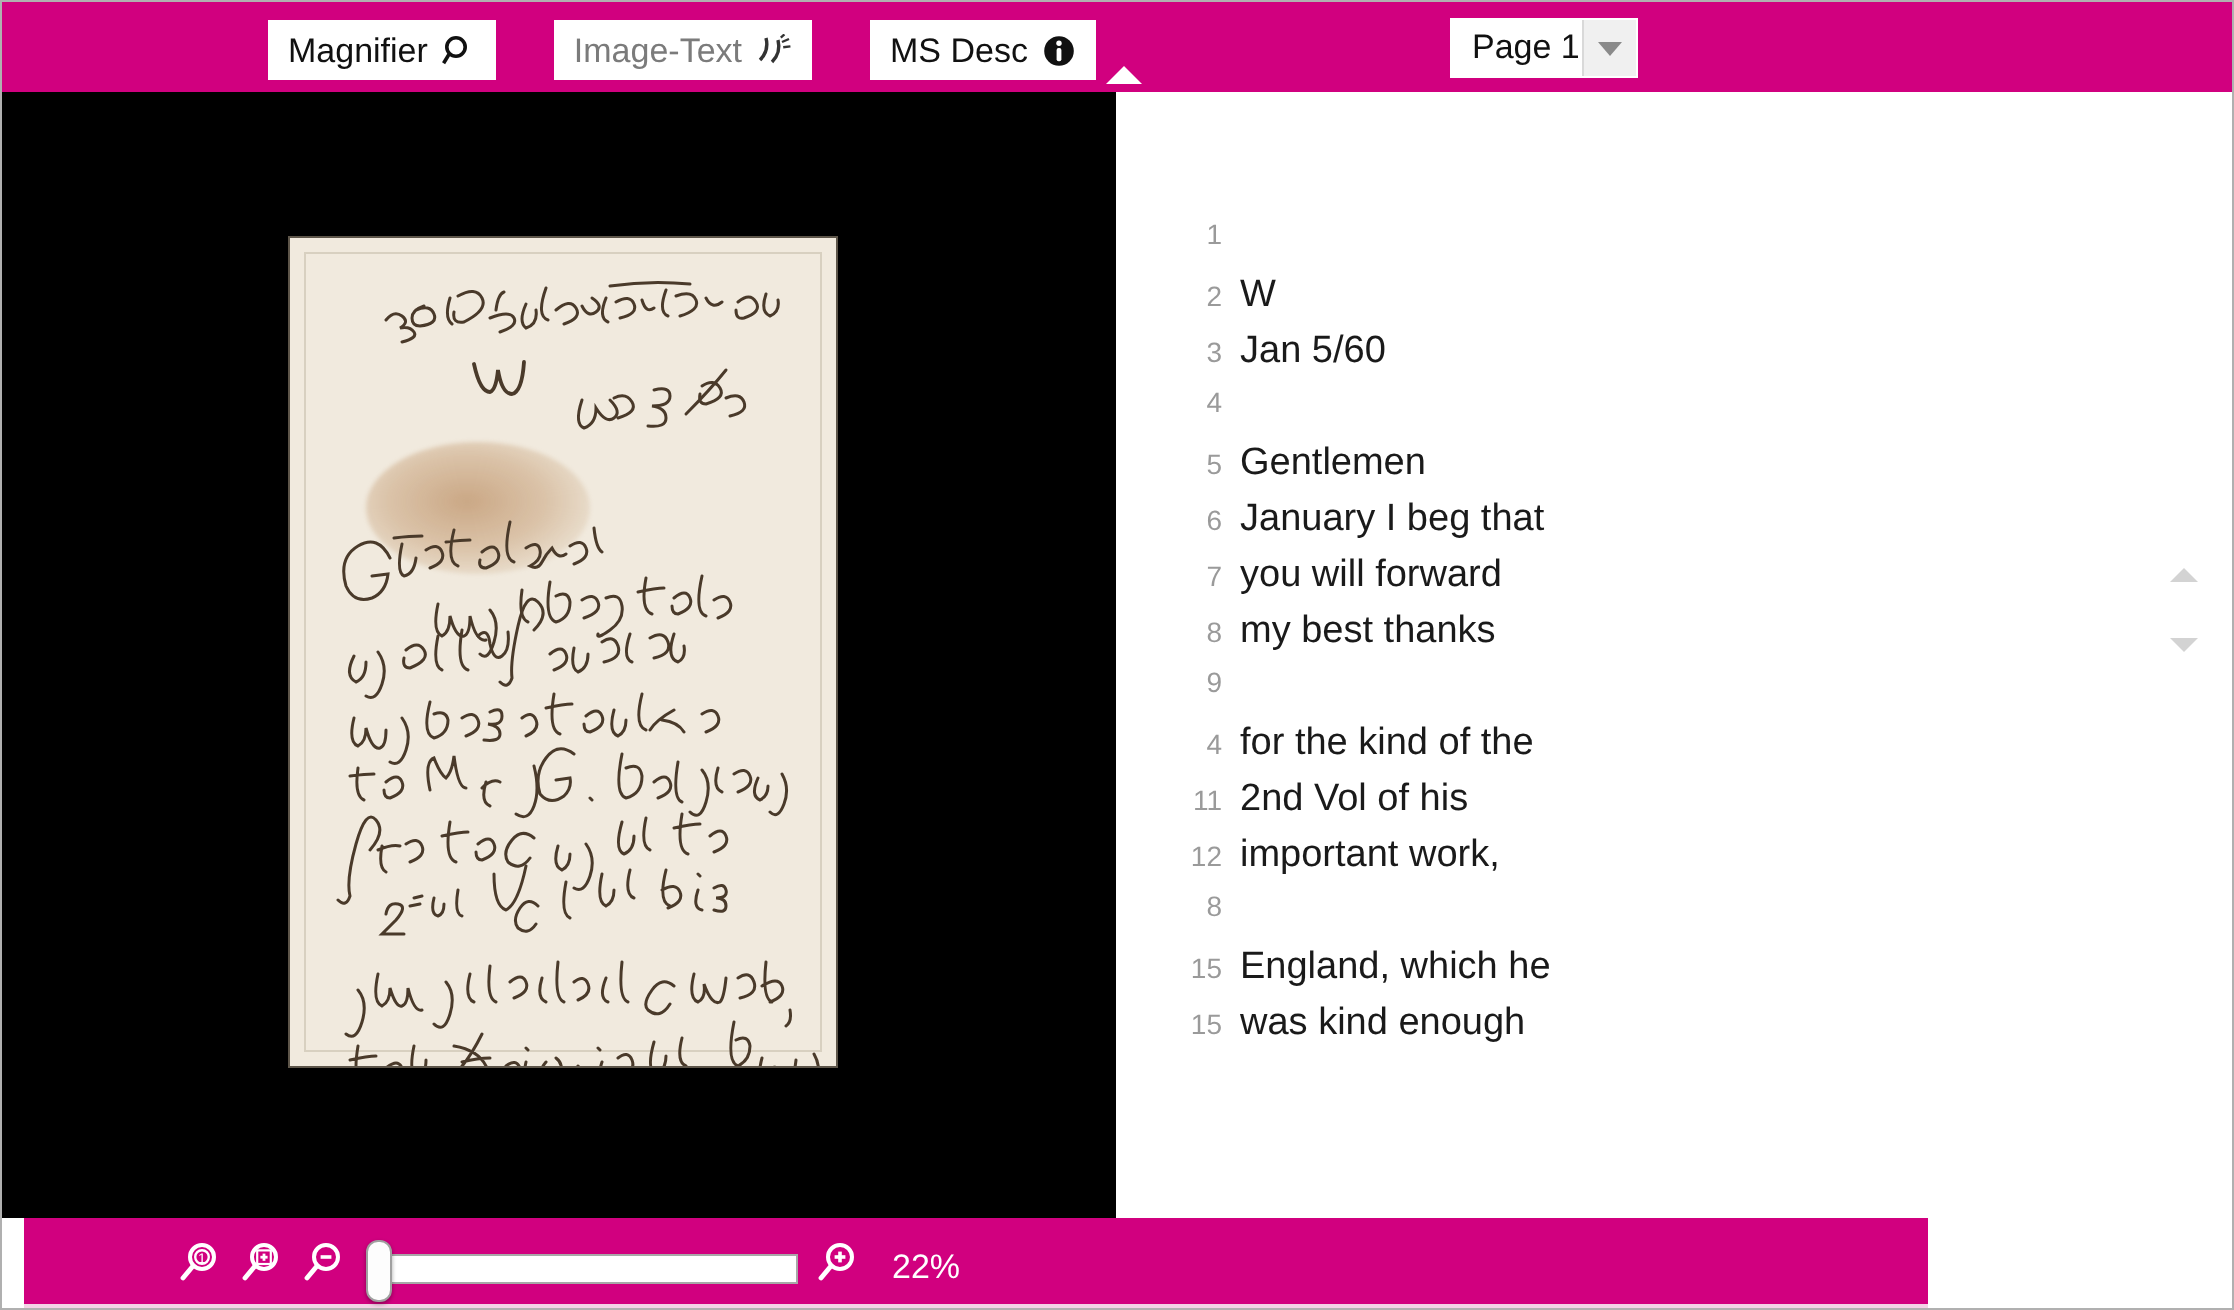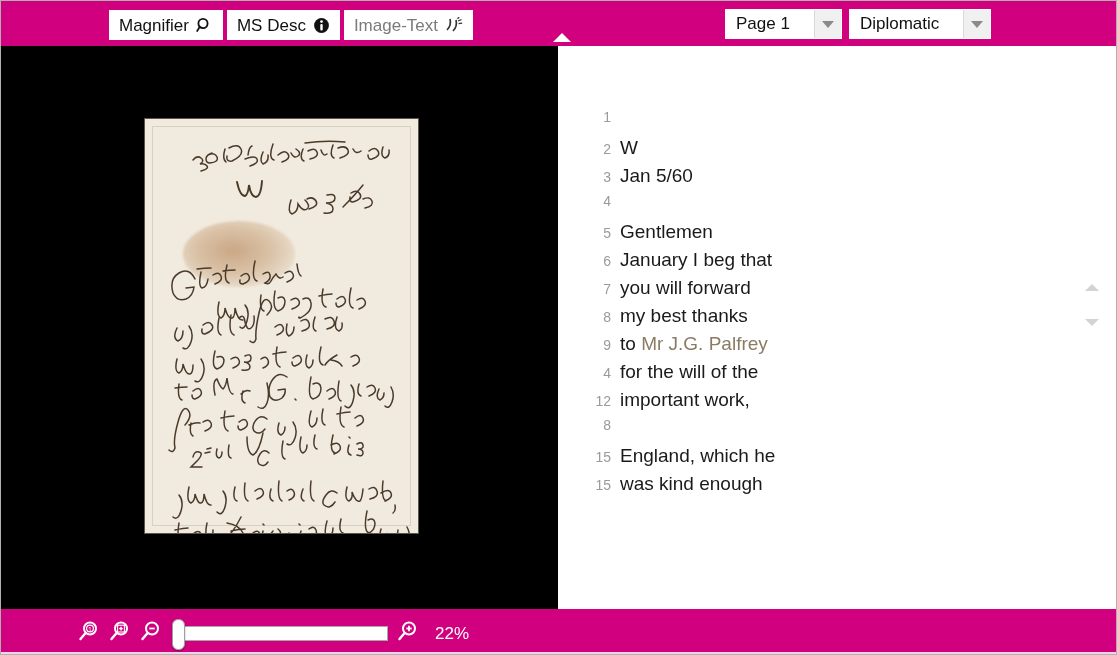--- a/index.html
+++ b/index.html
@@ -36,35 +36,36 @@
     background: #ffffff;
     border: 1px solid #ffffff;
     height: 30px;
     padding: 0 9px;
     display: inline-flex; align-items: center; gap: 7px;
     font-size: 17px; color: #111;
     line-height: 1;
     cursor: pointer;
     white-space: nowrap;
     font-family: "Liberation Sans", sans-serif;
+    margin-left: 25px;
   }
   .btn.dim { color: #7b7b7b; }
   .btn .ic { display: inline-flex; align-items: center; }
 
   
   .combo {
     background: #ffffff;
     height: 30px;
     display: inline-flex; align-items: stretch;
     cursor: pointer;
     border: 1px solid #ffffff;
   }
   .combo .cv {
     display: flex; align-items: center;
-    padding: 0 24px 0 10px;
+    padding: 0 1px 0 10px;
     font-size: 17px; color: #111;
     white-space: nowrap;
   }
   .combo .carr {
     width: 27px;
     display: flex; align-items: center; justify-content: center;
     background: #f0f0f0;
     border-left: 1px solid #d9d9d9;
   }
   .tri-down {
@@ -161,22 +162,22 @@
     width: 0; height: 0;
     border-left: 7px solid transparent;
     border-right: 7px solid transparent;
     cursor: pointer;
   }
   .chev.up { border-bottom: 7px solid #d3d3d3; }
   .chev.down { border-top: 7px solid #d3d3d3; }
 
   
   .toolbar-bottom {
-    position: absolute; left: 0; top: 608px;
-    width: 1117px; height: 45px;
+    position: absolute; left: 11px; top: 608px;
+    width: 952px; height: 45px;
     background: #d1007f;
     border-bottom: 2px solid #f3d3e6;
   }
   .zoom-group {
     position: absolute; left: 76px; top: 11px;
     display: flex; align-items: center; gap: 8px;
   }
   .zoom-icon { cursor: pointer; display: block; }
   .slider-wrap {
     position: relative;
@@ -212,67 +213,61 @@
   <div class="toolbar-top">
 
     <div class="tb-left">
 
       <div class="btn">
         <span>Magnifier</span>
         <span class="ic">
           <svg width="17" height="17" viewBox="0 0 17 17">
             <circle cx="7" cy="6.5" r="4.6" fill="none" stroke="#111" stroke-width="1.8"></circle>
             <line x1="3.6" y1="10" x2="0.8" y2="14.6" stroke="#111" stroke-width="1.8"></line>
-          </svg>
-        </span>
-      </div>
-
-      <div class="btn">
-        <span>MS Desc</span>
-        <span class="ic">
-          <svg width="17" height="17" viewBox="0 0 17 17">
-            <circle cx="8.5" cy="8.5" r="7.4" fill="#111"></circle>
-            <circle cx="8.5" cy="4.6" r="1.35" fill="#fff"></circle>
-            <rect x="7.3" y="7" width="2.4" height="6.6" rx="1" fill="#fff"></rect>
           </svg>
         </span>
       </div>
 
       <div class="btn dim">
         <span>Image-Text</span>
         <span class="ic">
           <svg width="18" height="17" viewBox="0 0 18 17">
             <path d="M2 13 C5 10, 6 6, 5 2" fill="none" stroke="#333" stroke-width="1.7"></path>
             <path d="M8 14 C11 11, 12 7, 11 3" fill="none" stroke="#333" stroke-width="1.7"></path>
             <g stroke="#333" stroke-width="1.2">
               <line x1="13" y1="4" x2="16.5" y2="2.5"></line>
               <line x1="13.6" y1="6.6" x2="17.2" y2="6.2"></line>
               <line x1="12.4" y1="1.8" x2="14.2" y2="0.2"></line>
             </g>
           </svg>
         </span>
       </div>
 
+      <div class="btn">
+        <span>MS Desc</span>
+        <span class="ic">
+          <svg width="17" height="17" viewBox="0 0 17 17">
+            <circle cx="8.5" cy="8.5" r="7.4" fill="#111"></circle>
+            <circle cx="8.5" cy="4.6" r="1.35" fill="#fff"></circle>
+            <rect x="7.3" y="7" width="2.4" height="6.6" rx="1" fill="#fff"></rect>
+          </svg>
+        </span>
+      </div>
+
     </div>
 
     <div class="tb-right">
 
       <div class="combo">
         <span class="cv">Page 1</span>
         <span class="carr">
             <i class="tri-down"></i>
           </span>
       </div>
 
-      <div class="combo">
-        <span class="cv">Diplomatic</span>
-        <span class="carr">
-            <i class="tri-down"></i>
-          </span>
-      </div>
 
     </div>
 
     <div class="splitter-handle"></div>
   </div>
 
   <div class="main">
 
     <div class="pane-image">
       <div class="ms-page">
@@ -407,25 +402,28 @@
         <div class="ln">
           <span class="num">7</span>
           <span class="txt">you will forward</span>
         </div>
         <div class="ln">
           <span class="num">8</span>
           <span class="txt">my best thanks</span>
         </div>
         <div class="ln">
           <span class="num">9</span>
-          <span class="txt"><span>to </span><span class="person">Mr J.G. Palfrey</span></span>
         </div>
         <div class="ln">
           <span class="num">4</span>
-          <span class="txt">for the will of the</span>
+          <span class="txt">for the kind of the</span>
+        </div>
+        <div class="ln">
+          <span class="num">11</span>
+          <span class="txt">2nd Vol of his</span>
         </div>
         <div class="ln">
           <span class="num">12</span>
           <span class="txt">important work,</span>
         </div>
         <div class="ln">
           <span class="num">8</span>
         </div>
         <div class="ln">
           <span class="num">15</span>

